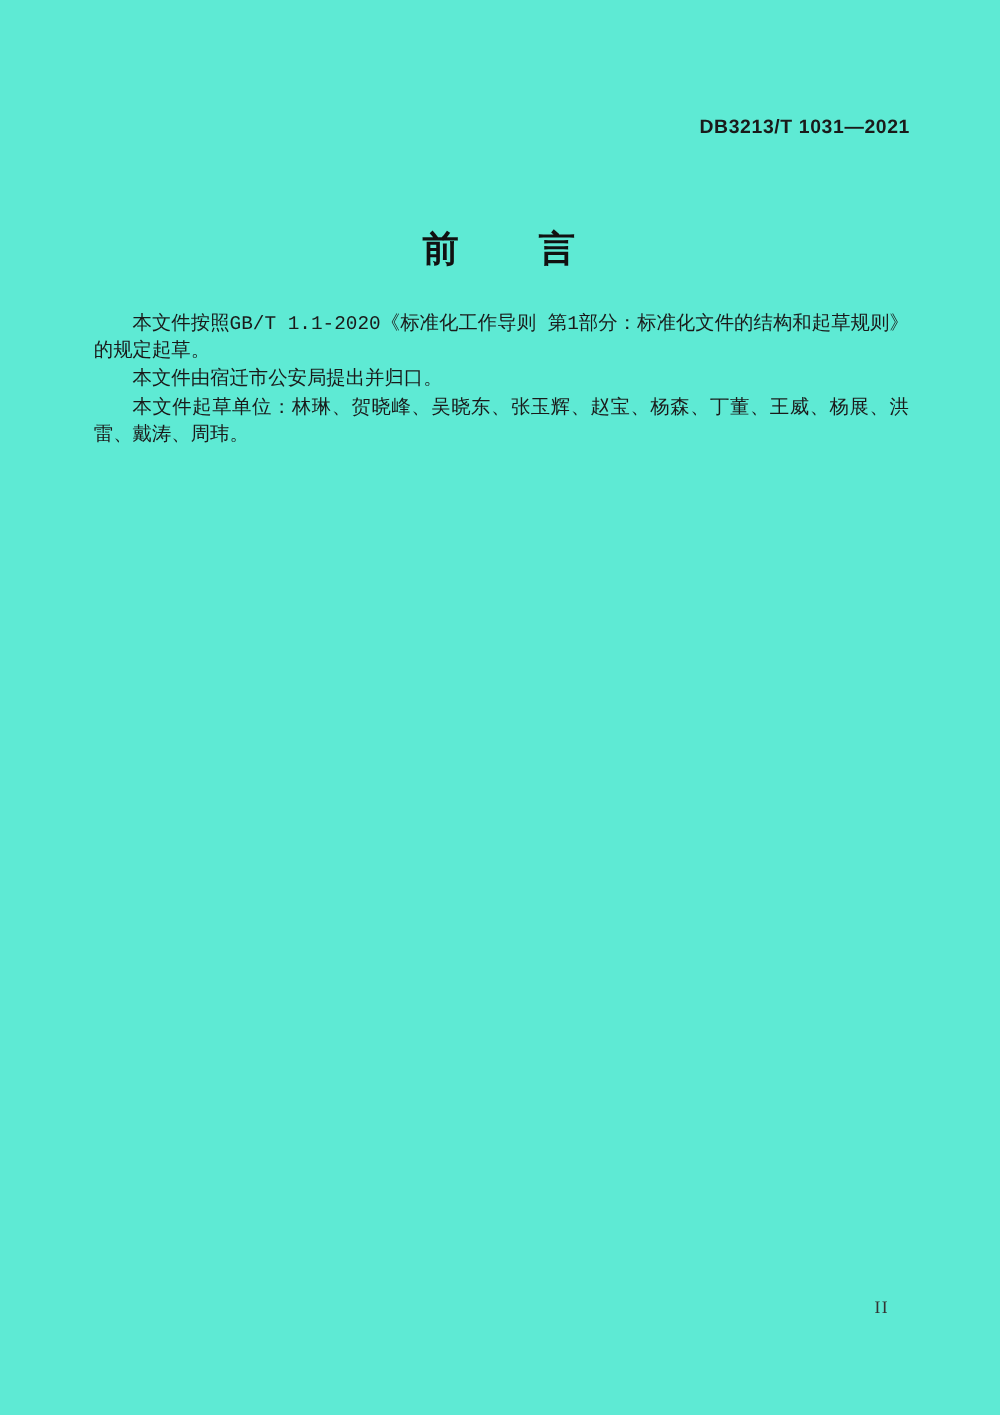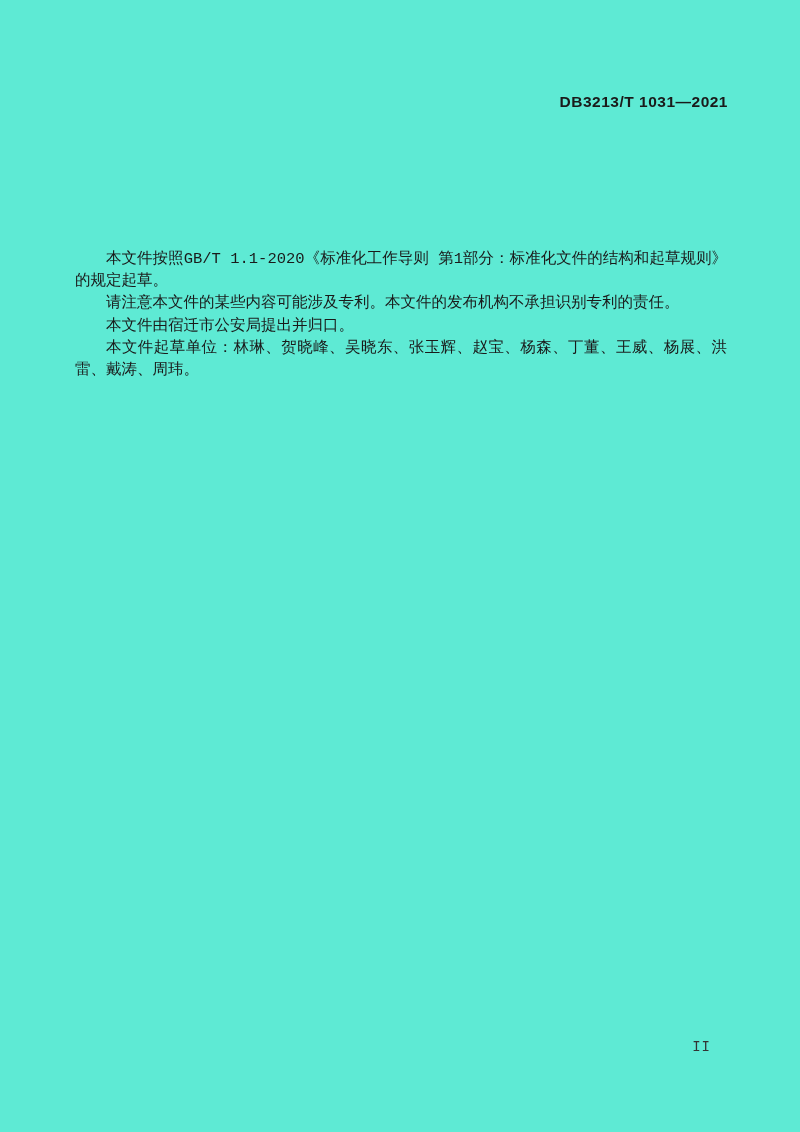--- a/index.html
+++ b/index.html
@@ -53,36 +53,36 @@
   .body-text p {
     margin: 0;
     padding: 0;
     text-indent: 2em;
     font-family: Liberation Mono, monospace;
   }
   .page-number {
     position: absolute;
     top: 1039px;
     right: 89px;
-    font-family: Liberation Mono, monospace;
+    font-family: Liberation Serif, serif;
     font-size: 14px;
     color: #333333;
     letter-spacing: 1px;
   }
 </style>
 </head>
 <body>
 
 <div class="page">
 
   <div class="doc-number">DB3213/T 1031—2021</div>
 
+  <div class="doc-title">前　　言</div>
 
   <div class="body-text">
     <p>本文件按照GB/T 1.1-2020《标准化工作导则 第1部分：标准化文件的结构和起草规则》的规定起草。</p>
-    <p>请注意本文件的某些内容可能涉及专利。本文件的发布机构不承担识别专利的责任。</p>
     <p>本文件由宿迁市公安局提出并归口。</p>
     <p>本文件起草单位：林琳、贺晓峰、吴晓东、张玉辉、赵宝、杨森、丁董、王威、杨展、洪雷、戴涛、周玮。</p>
   </div>
 
   <div class="page-number">II</div>
 
 </div>
 
 </body></html>

